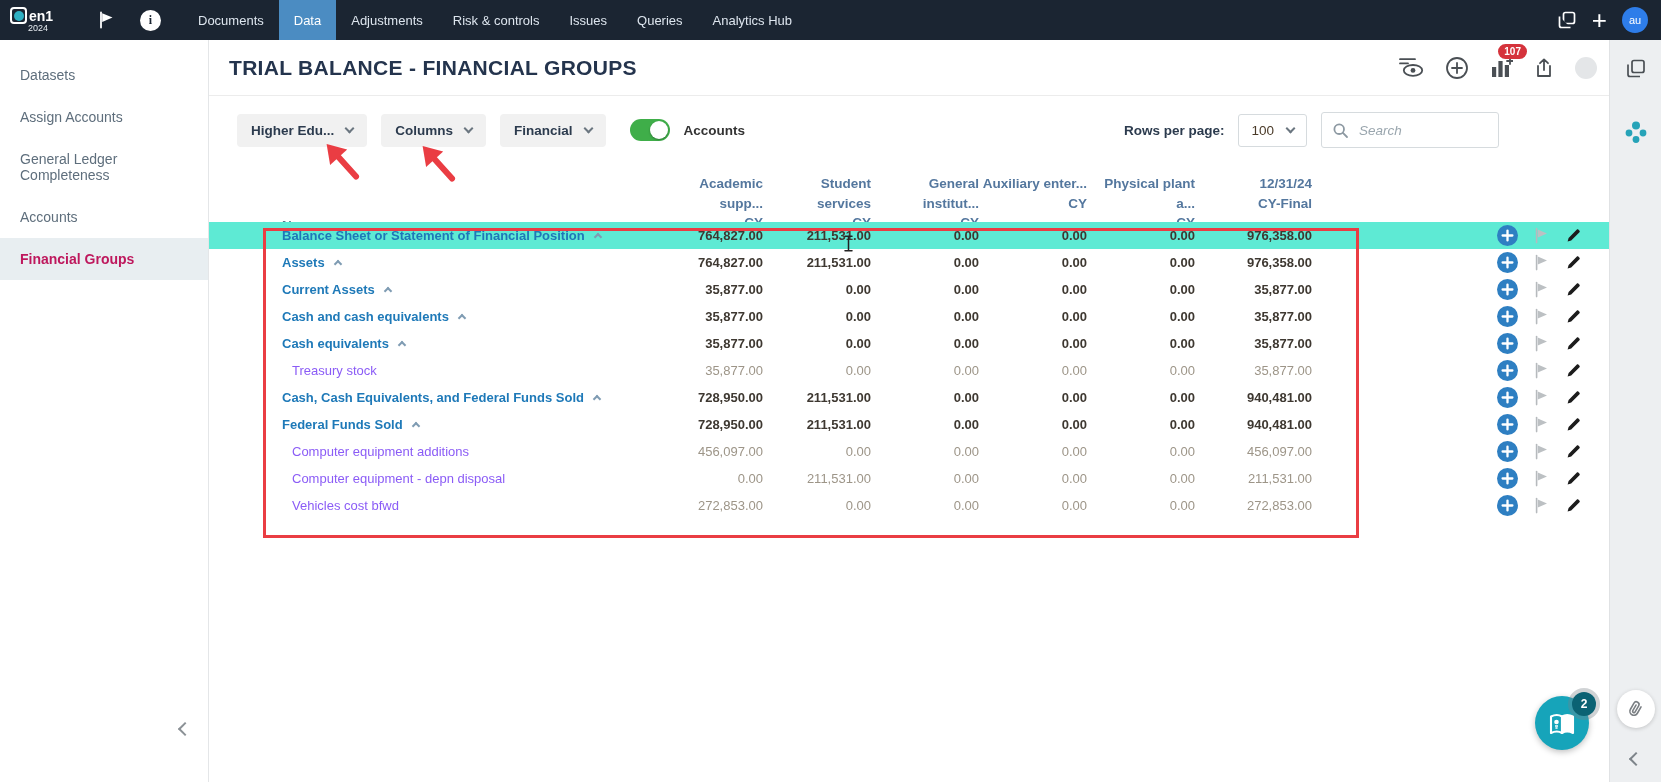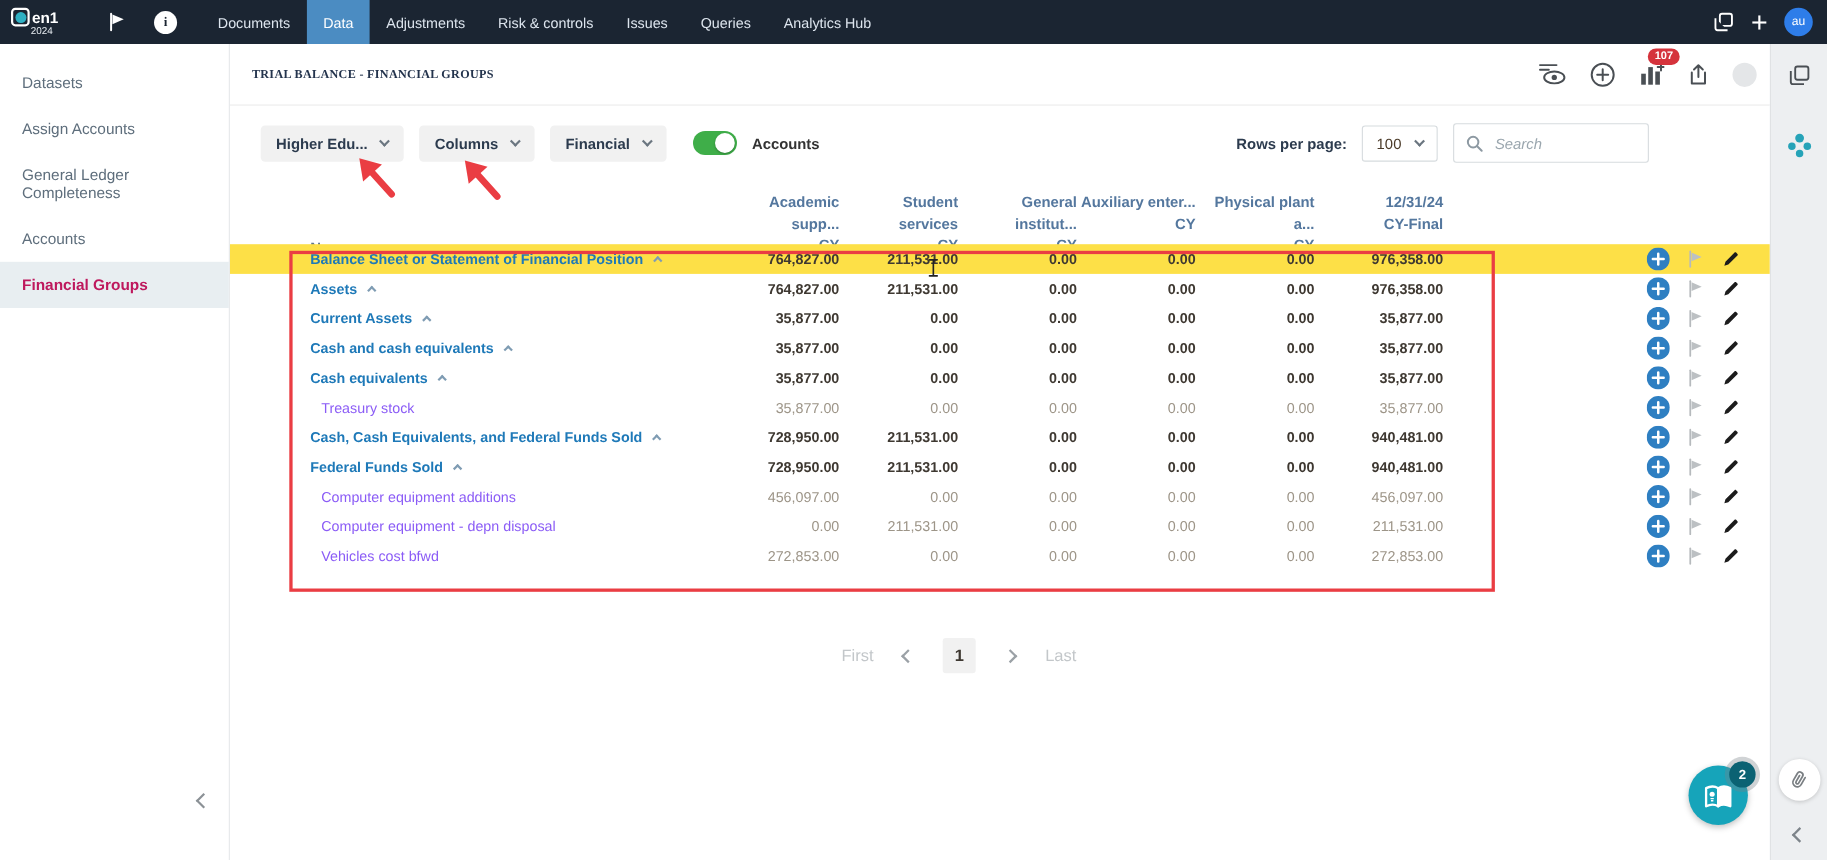--- a/index.html
+++ b/index.html
@@ -32,21 +32,21 @@
   .sidebar{width:209px;border-right:1px solid #e4e6e8;position:relative;padding-top:14px;background:#fff;flex:none;}
   .side-item{padding:13px 20px;font-size:14px;color:#5e6e7c;cursor:pointer;}
   .side-item.active{background:#e8eef1;color:#be185d;font-weight:700;}
   .side-collapse{position:absolute;left:180px;bottom:44px;cursor:pointer;color:#8b9196;}
 
   .main{flex:1;position:relative;background:#fff;overflow:hidden;}
 
   
   .page-head{position:absolute;top:0;left:0;right:0;height:56px;border-bottom:1px solid #ececec;
              display:flex;align-items:center;padding:0 12px 0 20px;}
-  .page-title{font-size:11px;font-weight:700;color:#24344d;letter-spacing:.3px;font-family:Liberation Serif, serif;}
+  .page-title{font-size:21px;font-weight:700;color:#24344d;letter-spacing:.3px;}
   .head-icons{margin-left:auto;display:flex;align-items:center;gap:20px;}
   .hicon{position:relative;display:flex;cursor:pointer;}
   .badge-red{position:absolute;top:-12px;right:-14px;background:#d5333c;color:#fff;font-size:10px;
              font-weight:700;padding:2px 6px;border-radius:9px;}
   .faded-circle{width:22px;height:22px;border-radius:50%;background:#e4e6e8;}
 
   
   .toolbar{position:absolute;top:56px;left:0;right:0;height:68px;display:flex;align-items:center;
            padding:0 110px 0 28px;gap:14px;}
   .dd{background:#f1f1f1;border-radius:4px;padding:9px 14px;display:flex;align-items:center;gap:12px;
@@ -71,21 +71,21 @@
 
   
   .thead{position:absolute;top:134px;left:0;right:0;display:flex;align-items:flex-end;
          padding:0 27px 0 73px;color:#54779e;}
   .thead .tname-h{flex:1;font-size:13.5px;font-weight:700;color:#5f7588;}
   .th-col{width:108px;text-align:right;font-size:13.5px;font-weight:600;line-height:1.45;}
   .th-col.last{width:117px;font-weight:700;}
   .th-actions{width:270px;}
   .rows{position:absolute;top:182px;left:0;right:0;}
   .trow{height:27px;display:flex;align-items:center;padding:0 27px 0 73px;}
-  .trow.shaded{background:#fde047;align-items:center;}
+  .trow.shaded{background:#5eead4;align-items:center;}
   .tname{flex:1;display:flex;align-items:center;gap:10px;font-size:13px;min-width:0;}
   .trow.group .tname a{color:#1e79b8;font-weight:700;text-decoration:none;cursor:pointer;}
   .trow.leaf .tname{color:#8b5cf6;padding-left:10px;}
   .nm-chev{border-color:#7f9cb3;width:6px;height:6px;cursor:pointer;}
   .tv{width:108px;text-align:right;font-size:13px;}
   .tv.last{width:117px;}
   .trow.group .tv{font-weight:700;color:#3e3831;}
   .trow.leaf .tv{color:#9d9588;}
   .actions{width:270px;display:flex;justify-content:flex-end;align-items:center;gap:15px;}
   .actions span{display:flex;cursor:pointer;}
@@ -628,31 +628,20 @@
             <path d="M21 46V16" stroke="#ea3d43" stroke-width="6" stroke-linecap="round"></path>
             <path d="M21 2 L9.5 20 H32.5 Z" fill="#ea3d43"></path>
           </svg>
       </span>
       <span class="ibeam">
         <svg width="11" height="17" viewBox="0 0 11 17" fill="none" stroke="#222" stroke-width="1.5" stroke-linecap="round">
             <path d="M2 1.2h7M5.5 1.2v14.6M2 15.8h7"></path>
           </svg>
       </span>
 
-      <div class="pagination">
-        <span class="pg-text">First</span>
-        <span class="pg-chev">
-            <span class="chev left"></span>
-          </span>
-        <span class="pg-box">1</span>
-        <span class="pg-chev">
-            <span class="chev right"></span>
-          </span>
-        <span class="pg-text">Last</span>
-      </div>
 
       <div class="chat-btn">
         <span style="display:flex;">
           <svg width="32" height="28" viewBox="0 0 32 28" fill="none" stroke="#fff" stroke-width="2.1" stroke-linejoin="round">
             <path d="M5 7.5 Q11 4.5 16 7.5 V24 Q11 21 5 24 Z"></path>
             <path d="M16 7.5 Q21 4.5 27 7.5 V24 Q21 21 16 24 Z" fill="#fff" stroke="#fff"></path>
             <circle cx="10.5" cy="13" r="2.3" fill="#fff" stroke="none"></circle>
             <path d="M9 17h3M9.4 19h2.2" stroke-width="1.3"></path>
           </svg>
         </span>

